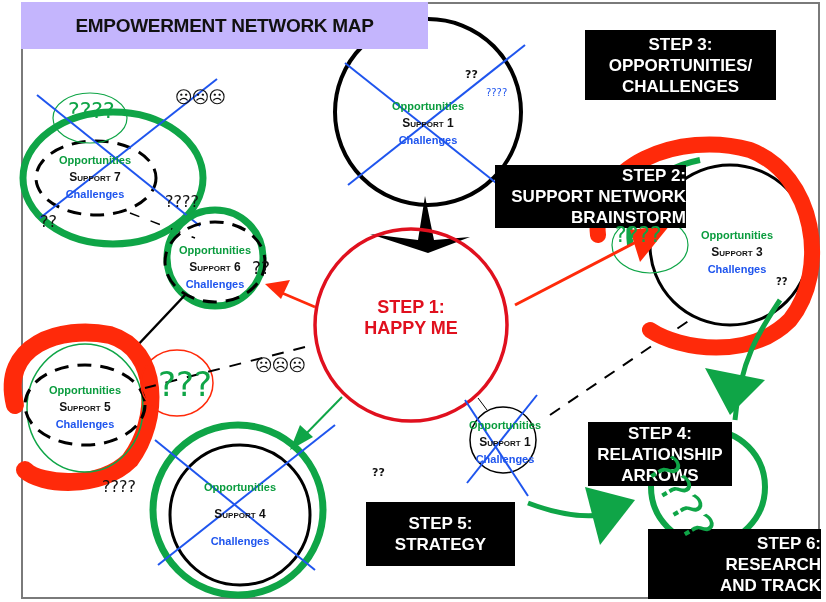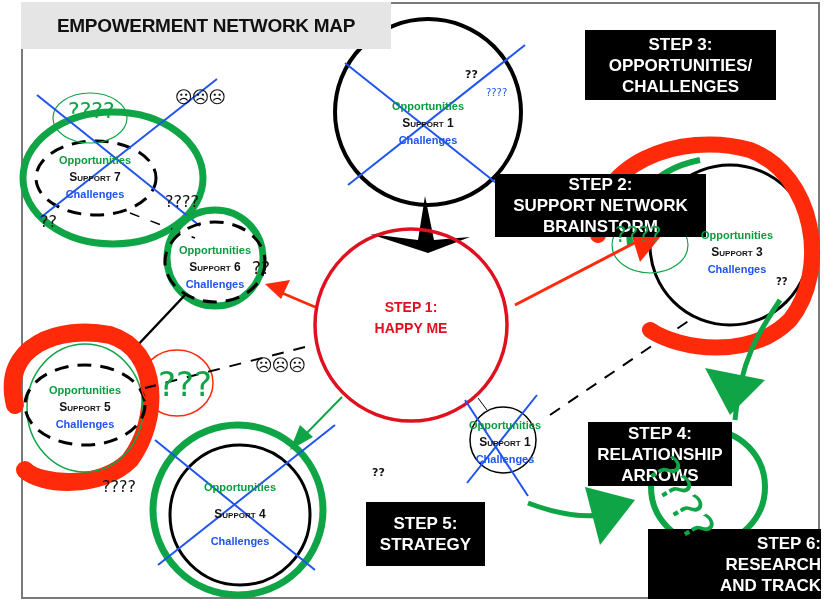--- a/index.html
+++ b/index.html
@@ -1,18 +1,18 @@
 <!DOCTYPE html>
 <html><head>
 <meta charset="utf-8">
 <style>
   html,body{margin:0;padding:0;background:#fff;}
   body{width:826px;height:602px;position:relative;overflow:hidden;font-family:"Liberation Sans",sans-serif;}
   #frame{position:absolute;left:21px;top:2px;width:799px;height:597px;border:2px solid #7a7a7a;border-top-color:#7a7a7a;box-sizing:border-box;}
-  #title-bar{position:absolute;left:21px;top:2px;width:370px;height:47px;background:#e5e5e5;display:flex;align-items:center;justify-content:center;}
+  #title-bar{position:absolute;left:21px;top:2px;width:407px;height:47px;background:#c4b5fd;display:flex;align-items:center;justify-content:center;}
   #title-bar span{font-weight:bold;font-size:19px;color:#111;letter-spacing:-0.3px;}
   svg#map{position:absolute;left:0;top:0;}
   .step{position:absolute;background:#000;color:#fff;font-weight:bold;text-align:center;line-height:21px;font-size:17px;display:flex;flex-direction:column;justify-content:center;}
   .lbl{position:absolute;text-align:center;font-weight:bold;white-space:nowrap;}
   .opp{color:#0a9c3e;font-size:11px;line-height:17px;}
   .sup{color:#111;font-size:12px;line-height:17px;font-variant:small-caps;}
   .chl{color:#1f55ee;font-size:11px;line-height:17px;}
   .qq{position:absolute;font-family:"DejaVu Sans",sans-serif;white-space:nowrap;}
   .faces{position:absolute;font-family:"DejaVu Sans",sans-serif;font-size:17px;letter-spacing:-1px;color:#111;}
 </style>
@@ -82,40 +82,40 @@
   <circle cx="708" cy="487" r="57" fill="none" stroke="#0fa547" stroke-width="6"></circle>
 
   <path d="M528 503 C560 515 590 520 615 512" fill="none" stroke="#0fa547" stroke-width="5"></path>
   <path d="M585 487 L635 500 L600 545 Z" fill="#0fa547"></path>
 </svg>
 
 <div id="title-bar">
     <span>EMPOWERMENT NETWORK MAP</span>
   </div>
 
-<div class="step" style="left:346px;top:297px;width:130px;background:transparent;color:#e0101e;font-size:14px;">
+<div class="step" style="left:346px;top:297px;width:130px;background:transparent;color:#e0101e;font-size:18px;">
   <span>STEP 1:</span>
   <span>HAPPY ME</span>
 </div>
-<div class="step" style="left:495px;top:174px;width:211px;height:63px;">
+<div class="step" style="left:495px;top:165px;width:191px;height:63px;text-align:right;">
   <span>STEP 2:</span>
   <span>SUPPORT NETWORK</span>
   <span>BRAINSTORM</span>
 </div>
 <div class="step" style="left:585px;top:30px;width:191px;height:70px;">
   <span>STEP 3:</span>
   <span>OPPORTUNITIES/</span>
   <span>CHALLENGES</span>
 </div>
 <div class="step" style="left:588px;top:422px;width:144px;height:64px;justify-content:flex-end;">
   <span>STEP 4:</span>
   <span>RELATIONSHIP</span>
   <span>ARROWS</span>
 </div>
-<div class="step" style="left:366px;top:502px;width:119px;height:64px;">
+<div class="step" style="left:366px;top:502px;width:149px;height:64px;">
   <span>STEP 5:</span>
   <span>STRATEGY</span>
 </div>
 <div class="step" style="left:648px;top:529px;width:173px;height:70px;align-items:flex-end;">
   <span>STEP 6:</span>
   <span>RESEARCH</span>
   <span>AND TRACK</span>
 </div>
 
 <div class="lbl" style="left:368px;top:98px;width:120px;">

